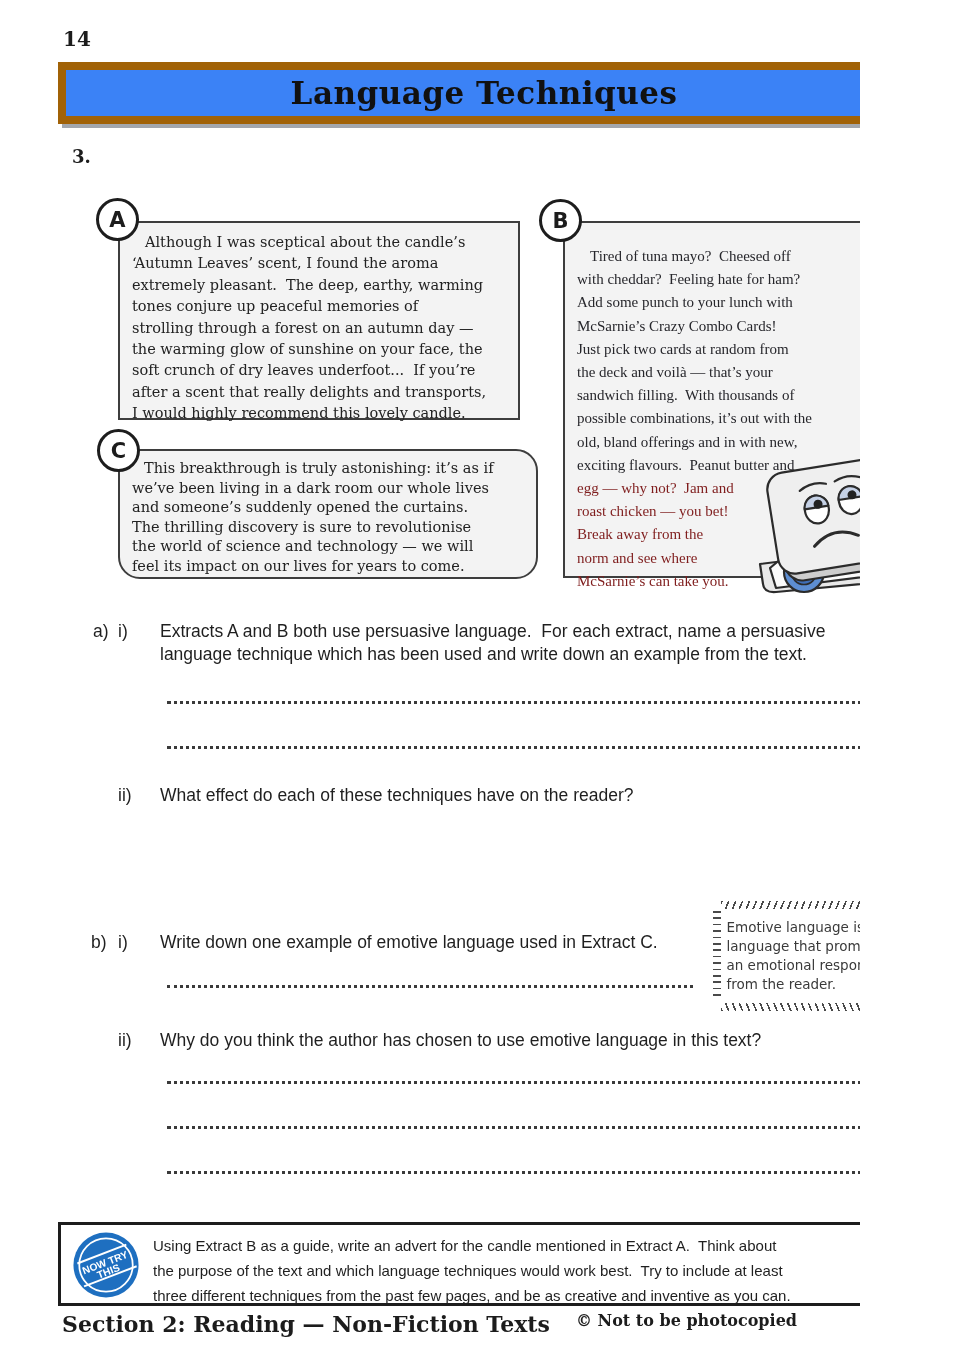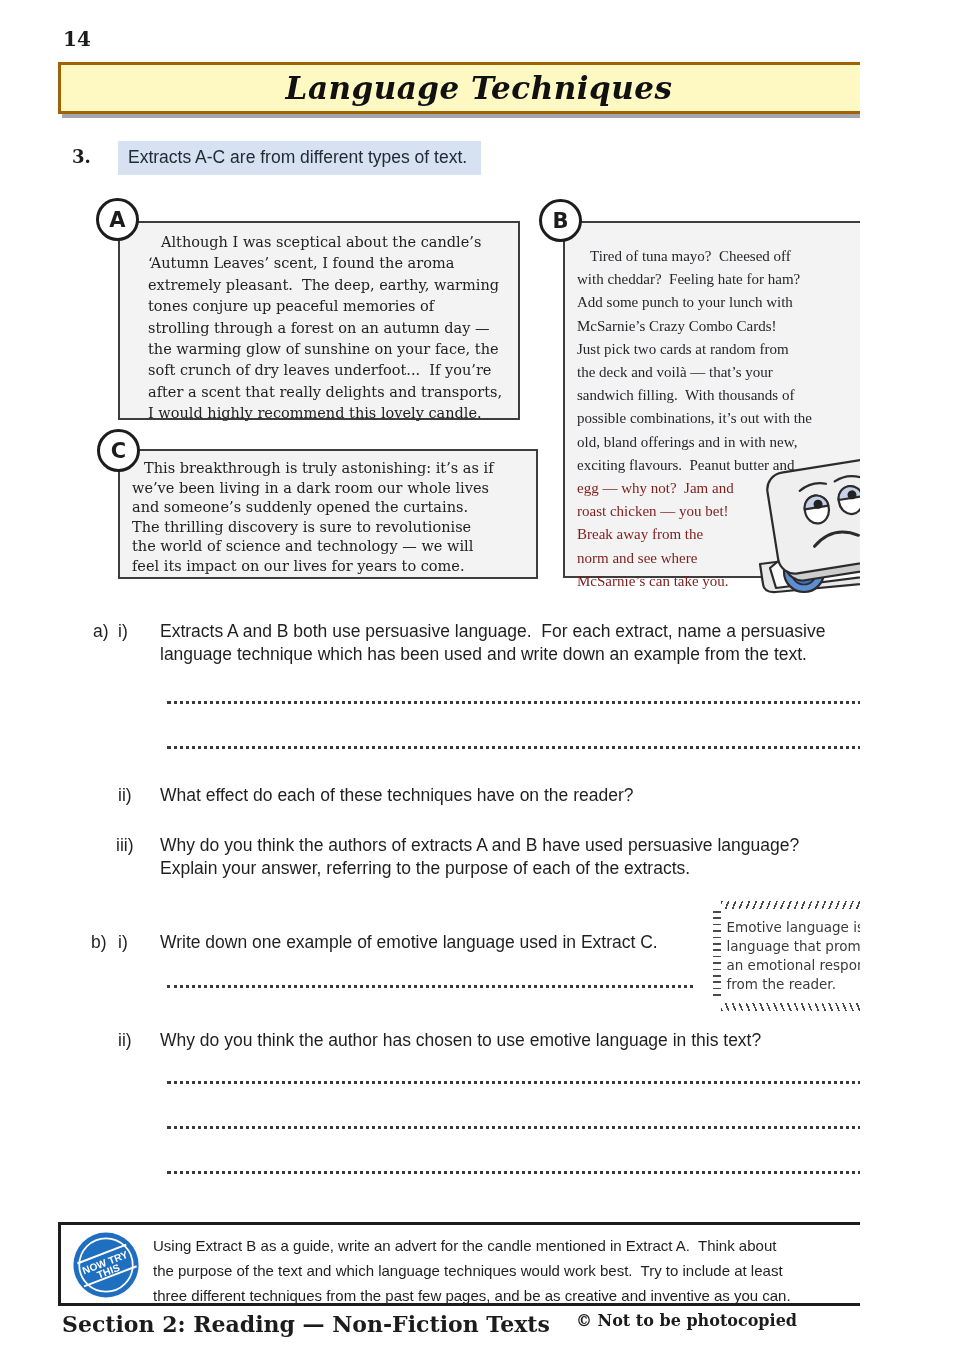--- a/index.html
+++ b/index.html
@@ -3,40 +3,40 @@
 <meta charset="utf-8">
 <style>
   html,body{margin:0;padding:0;background:#ffffff;}
   .page{position:relative;width:860px;height:1360px;background:#fff;
         font-family:"Liberation Sans",sans-serif;color:#1c1c1c;overflow:hidden;}
 
   .page-num{position:absolute;left:63px;top:27px;
             font-family:"DejaVu Serif",serif;font-weight:bold;font-size:20px;}
 
   .banner{position:absolute;left:58px;top:62px;width:836px;height:46px;
-          background:#fef9c3;border:3px solid #a16207;
+          background:#3b82f6;border:8px solid #a16207;
           box-shadow:4px 4px 0 0 #a3a7ad;
-          display:flex;align-items:center;justify-content:center;font-style:italic;}
+          display:flex;align-items:center;justify-content:center;}
   .banner span{font-family:"DejaVu Serif",serif;font-weight:bold;font-size:31px;
                letter-spacing:.5px;color:#111;}
 
   .q3-num{position:absolute;left:72px;top:146px;
           font-family:"DejaVu Serif",serif;font-weight:bold;font-size:18px;}
   .q3-prompt{position:absolute;left:118px;top:141px;background:#d6e2f1;
              padding:6px 14px 7px 10px;font-size:17.5px;color:#222b33;}
 
   .extract-box{position:absolute;background:#f3f3f3;border:2px solid #3d3d3d;
                box-sizing:border-box;}
   .extract-box p{margin:0;white-space:pre-wrap;}
-  .box-a{left:118px;top:221px;width:402px;height:199px;padding:9px 8px 0 28px;}
+  .box-a{left:118px;top:221px;width:402px;height:199px;padding:9px 8px 0 12px;}
   .t-a{font:14.5px/21.4px "DejaVu Serif",serif;text-indent:13px;color:#222;}
   .box-b{left:563px;top:221px;width:312px;height:357px;padding:22px 8px 0 12px;}
   .t-b1{font:15px/23.2px "Liberation Serif",serif;text-indent:13px;color:#26262b;}
   .t-b2{font:15px/23.2px "Liberation Serif",serif;max-width:200px;color:#7f1d1d;}
-  .box-c{left:118px;top:449px;width:420px;height:130px;padding:8px 8px 0 12px;}
+  .box-c{left:118px;top:449px;width:420px;height:130px;padding:8px 8px 0 12px;border-radius:22px;}
   .t-c{font:14.5px/19.6px "DejaVu Serif",serif;text-indent:12px;color:#222;}
 
   .circle{position:absolute;width:37px;height:37px;border-radius:50%;background:#fff;
           border:3px solid #1d1d1d;display:flex;align-items:center;justify-content:center;
           font-family:"DejaVu Sans",sans-serif;font-weight:bold;font-size:21px;z-index:3;}
   .circ-a{left:96px;top:198px;}
   .circ-b{left:539px;top:199px;}
   .circ-c{left:97px;top:429px;}
 
   .sandwich{position:absolute;left:742px;top:452px;width:170px;height:142px;z-index:4;}
@@ -89,21 +89,20 @@
 
 <div class="page">
 
   <div class="page-num">14</div>
 
   <div class="banner">
     <span>Language Techniques</span>
   </div>
 
   <div class="q3-num">3.</div>
-  <div class="q3-prompt">Extracts A-C are from different types of text.</div>
 
   <div class="extract-box box-a">
     <p class="t-a">Although I was sceptical about the candle’s
 ‘Autumn Leaves’ scent, I found the aroma
 extremely pleasant.  The deep, earthy, warming
 tones conjure up peaceful memories of
 strolling through a forest on an autumn day —
 the warming glow of sunshine on your face, the
 soft crunch of dry leaves underfoot...  If you’re
 after a scent that really delights and transports,
@@ -174,25 +173,20 @@
 language technique which has been used and write down an example from the text.</div>
   </div>
   <div class="ansline l1"></div>
   <div class="ansline l2"></div>
 
   <div class="qrow row-aii">
     <span class="lbl lbl-2">ii)</span>
     <div class="qtext">What effect do each of these techniques have on the reader?</div>
   </div>
 
-  <div class="qrow row-aiii">
-    <span class="lbl lbl-2">iii)</span>
-    <div class="qtext">Why do you think the authors of extracts A and B have used persuasive language?
-Explain your answer, referring to the purpose of each of the extracts.</div>
-  </div>
 
   <div class="qrow row-bi">
     <span class="lbl lbl-1">b)</span>
     <span class="lbl lbl-2">i)</span>
     <div class="qtext">Write down one example of emotive language used in Extract C.</div>
   </div>
   <div class="ansline lb"></div>
 
   <div class="note">
     <div class="hatch hatch-top"></div>

